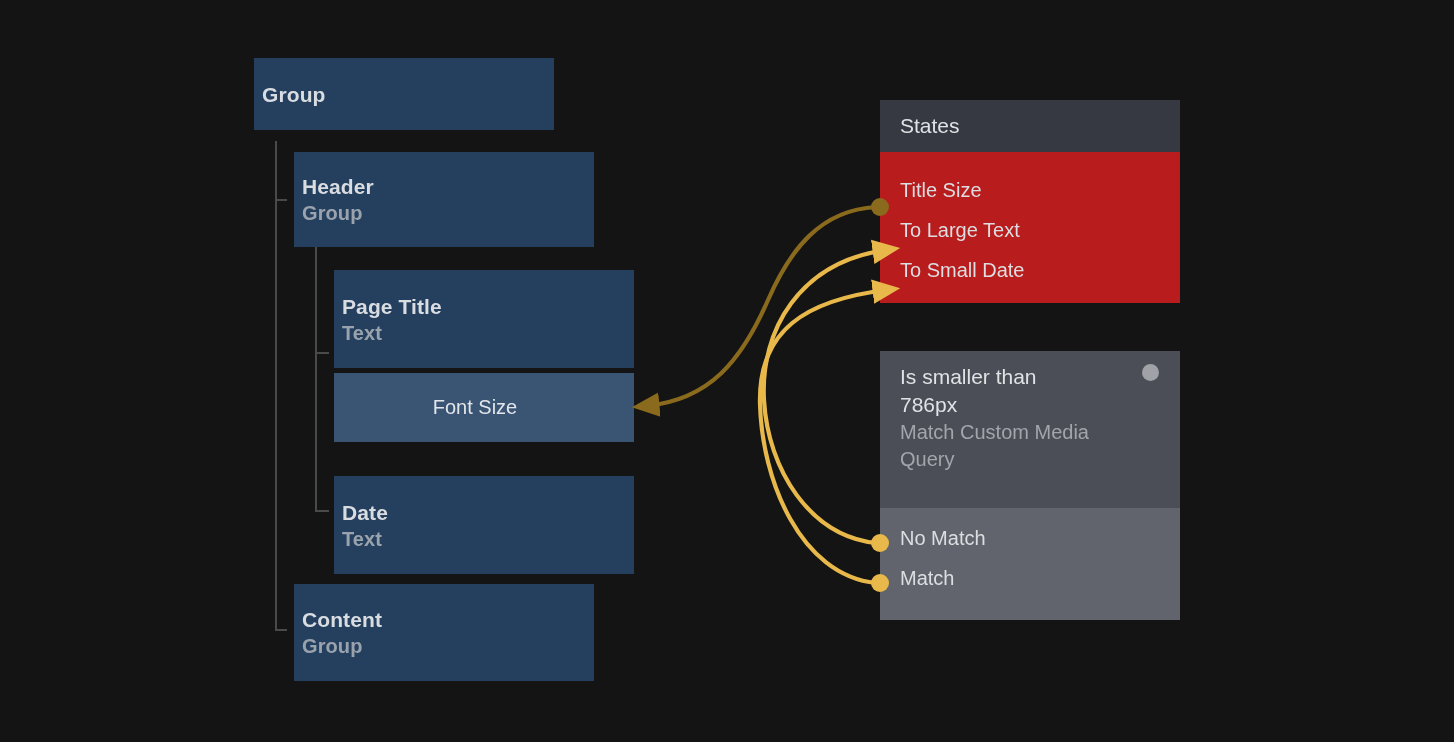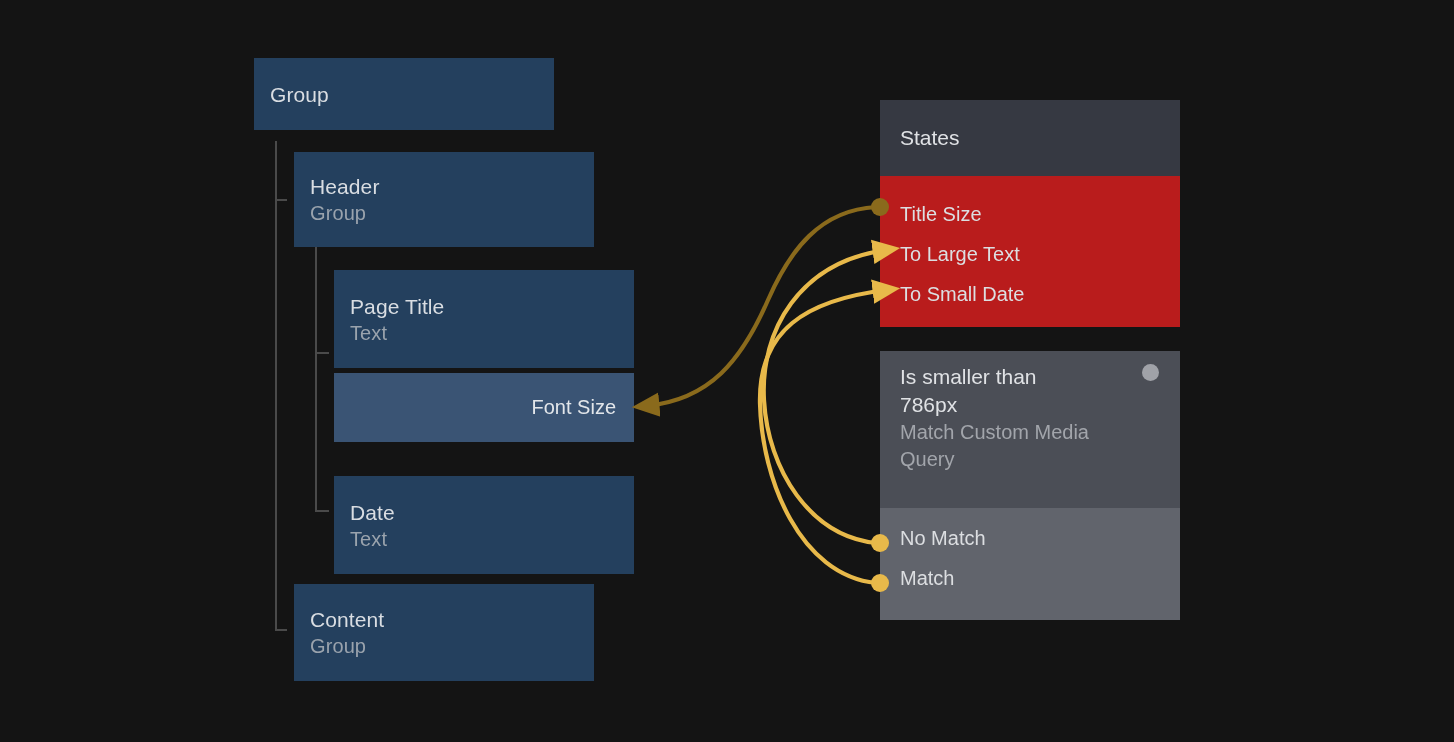--- a/index.html
+++ b/index.html
@@ -9,35 +9,36 @@
     font-family:"Liberation Sans", sans-serif;
     overflow:hidden;
   }
   #stage { position:relative; width:1454px; height:742px; }
 
   
   .node {
     position:absolute;
     background:#24405e;
     display:flex; flex-direction:column; justify-content:center;
-    padding-left:16px;
+    padding-left:8px;
+    font-weight:bold;
   }
   .node .n-title {
     color:#d9dde2; font-size:21px; line-height:27px; letter-spacing:.1px;
   }
   .node .n-sub {
     color:#9aa3ad; font-size:20px; line-height:26px; letter-spacing:.1px;
   }
   .node.single { justify-content:center; }
 
   
   .prop-band {
     position:absolute;
     background:#3a5474;
-    display:flex; align-items:center; justify-content:flex-end;
+    display:flex; align-items:center; justify-content:center;
     padding-right:18px;
     color:#e2e6ea; font-size:20px;
   }
   .conn-v { position:absolute; width:2px; background:#4a4a4a; }
   .conn-h { position:absolute; height:2px; background:#4a4a4a; }
 
   
   .panel { position:absolute; }
   .panel-head {
     display:flex; flex-direction:column; justify-content:center;
@@ -102,21 +103,21 @@
     <div class="n-title">Date</div>
     <div class="n-sub">Text</div>
   </div>
 
   <div class="node" style="left:294px; top:584px; width:300px; height:97px;">
     <div class="n-title">Content</div>
     <div class="n-sub">Group</div>
   </div>
 
   <div class="panel" style="left:880px; top:100px; width:300px; height:223px;">
-    <div class="panel-head" style="height:76px; background:#363942;">
+    <div class="panel-head" style="height:52px; background:#363942;">
       <div class="p-title">States</div>
     </div>
     <div class="panel-body" style="height:151px; background:#b91c1c; padding-top:18px;">
       <div class="prow">
         <span>Title Size</span>
       </div>
       <div class="prow">
         <span>To Large Text</span>
       </div>
       <div class="prow">

